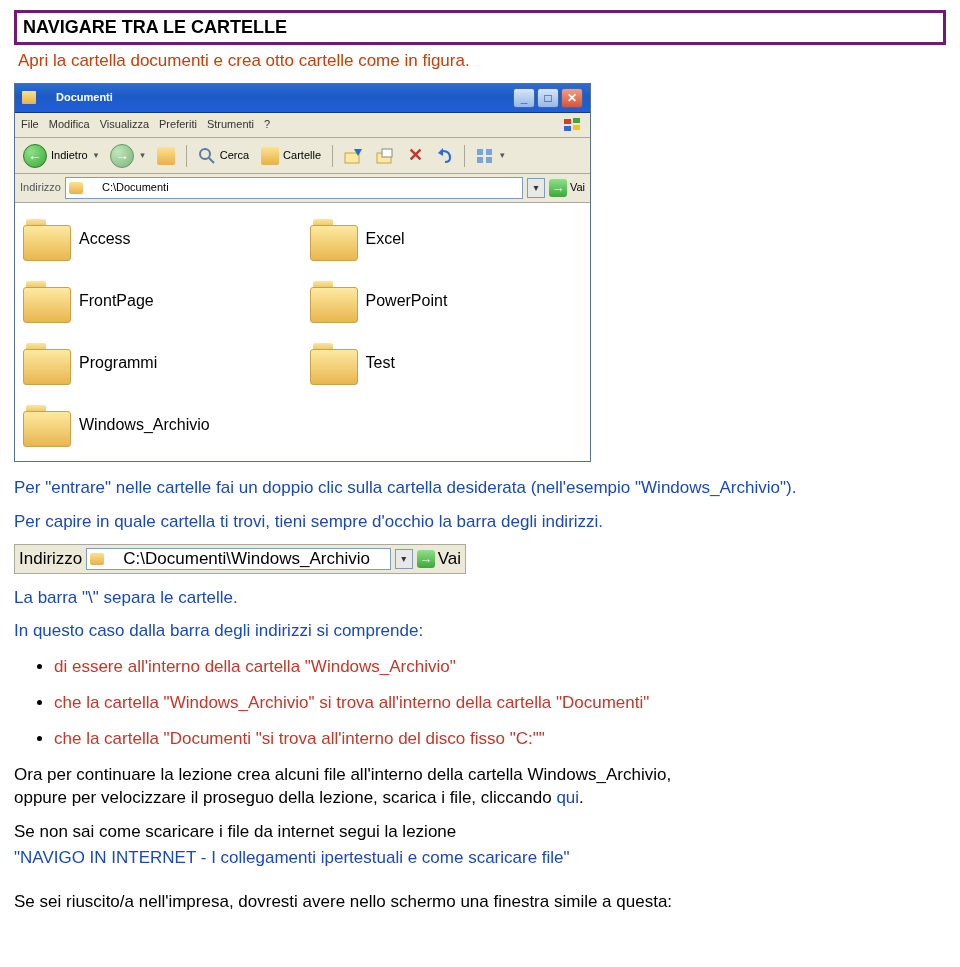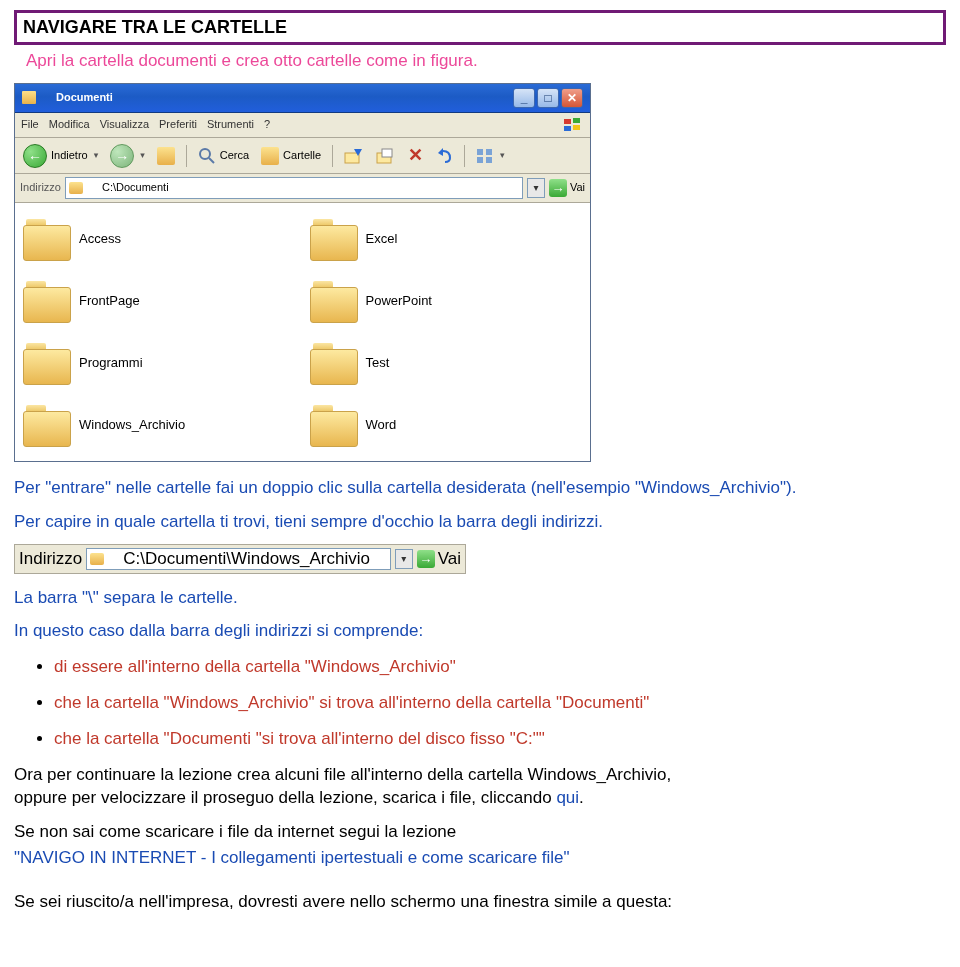--- a/index.html
+++ b/index.html
@@ -14,22 +14,22 @@
     line-height: 1.4;
   }
   .title-box {
     border: 3px solid #701a75;
     padding: 2px 6px;
     font-weight: bold;
     font-size: 18px;
     margin-bottom: 4px;
   }
   .subtitle {
-    color: #ec4899;
-    margin: 0 0 10px 12px;
+    color: #c2410c;
+    margin: 0 0 10px 4px;
   }
   .xp-window {
     width: 575px;
     border: 1px solid #5a6f8f;
     font-family: Tahoma, Arial, sans-serif;
     font-size: 11px;
     background: #ece9d8;
     margin-bottom: 14px;
   }
   .xp-titlebar {
@@ -192,21 +192,21 @@
     border-radius: 2px 2px 0 0;
   }
   .folder-icon .body {
     position:absolute; top:6px; left:0;
     width:46px; height:34px;
     background: linear-gradient(#fde9a0,#e8b64f);
     border-radius: 3px;
     border:1px solid #caa24a;
   }
   .folder-label {
-    font-size: 13px;
+    font-size: 16px;
     color: #000;
   }
   
   .addr2-wrap {
     background:#ece9d8;
     width: 442px;
     border:1px solid #aca899;
     padding: 2px 4px;
     display:flex;align-items:center;gap:4px;
     margin-top: 2px;
@@ -366,27 +366,20 @@
         </div>
       <div class="folder-label">Test</div>
     </div>
     <div class="folder-item">
       <div class="folder-icon">
           <div class="tab"></div>
           <div class="body"></div>
         </div>
       <div class="folder-label">Windows_Archivio</div>
     </div>
-    <div class="folder-item">
-      <div class="folder-icon">
-          <div class="tab"></div>
-          <div class="body"></div>
-        </div>
-      <div class="folder-label">Word</div>
-    </div>
   </div>
 </div>
 
 <p class="blue">Per "entrare" nelle cartelle fai un doppio clic sulla cartella desiderata (nell'esempio "Windows_Archivio").</p>
 <p class="blue">Per capire in quale cartella ti trovi, tieni sempre d'occhio la barra degli indirizzi.</p>
 
 <div class="addr2-wrap">
   <span class="lbl">Indirizzo</span>
   <div class="addr-field">
     <span class="ico-folder-open" style="width:14px;height:12px;"></span>

